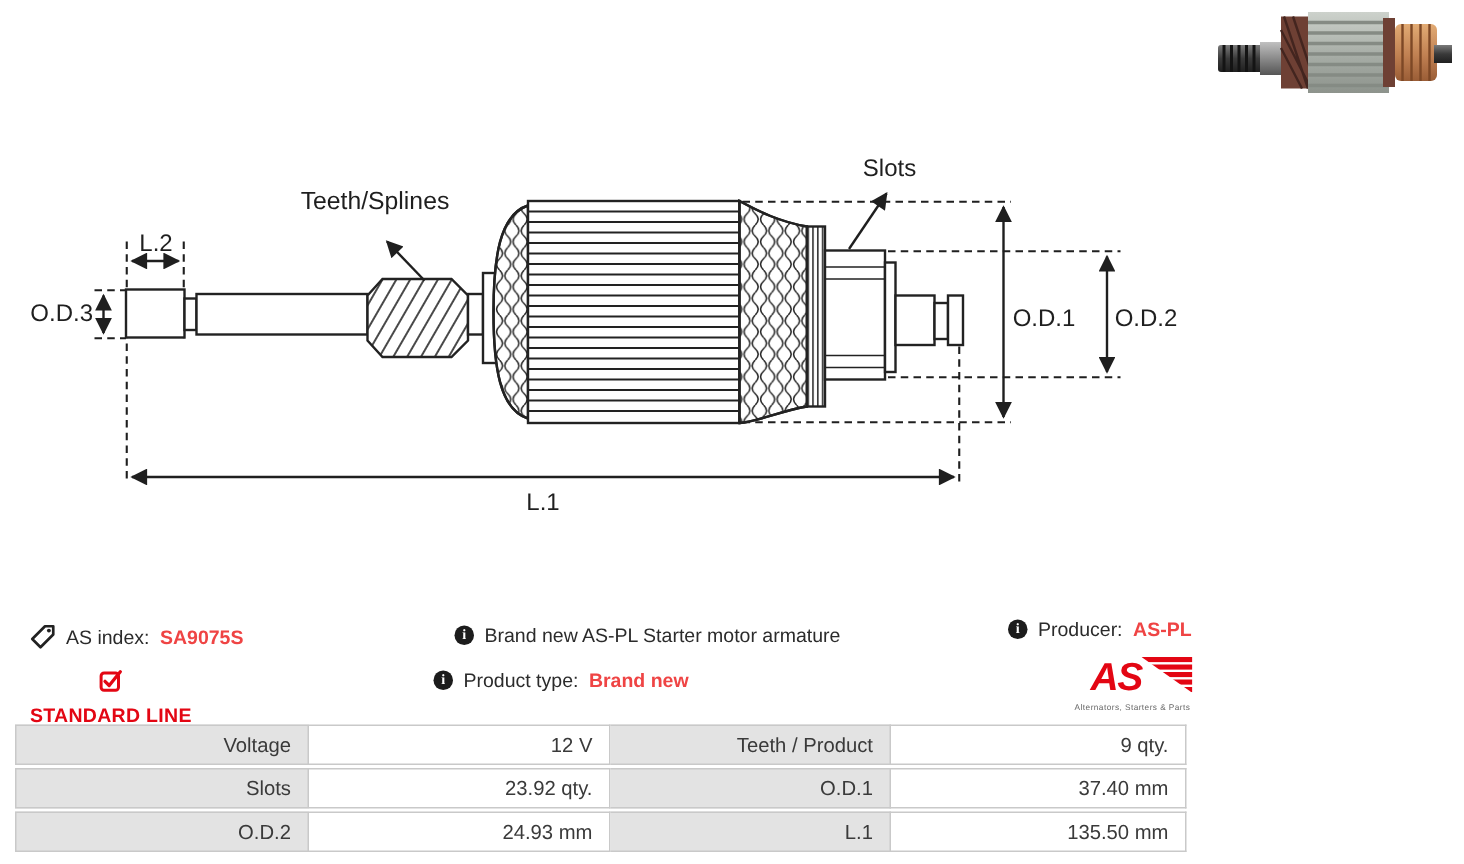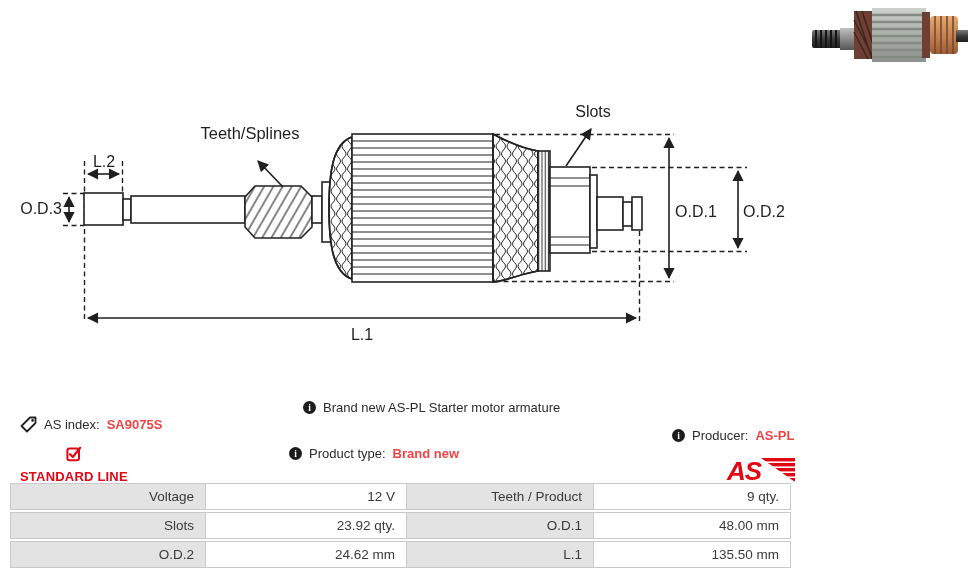--- a/index.html
+++ b/index.html
@@ -7,21 +7,21 @@
         font-family:"Liberation Sans",sans-serif;color:#2b2b2b;}
   svg text{font-family:"Liberation Sans",sans-serif;}
   .diagram{position:absolute;left:0;top:0;}
   .irow{position:absolute;display:flex;align-items:center;gap:7px;font-size:13px;white-space:nowrap;text-align:center;}
   .b{font-weight:700;color:#ef4444;}
   .red{color:#e30613;font-weight:700;letter-spacing:.2px;}
   .info-dot{width:13px;height:13px;border-radius:50%;background:#1c1c1c;color:#fff;
             display:inline-flex;align-items:center;justify-content:center;
             font:700 9.5px "Liberation Serif",serif;flex:0 0 auto;}
   .info-dot::after{content:"i";}
-  .logo-wrap{position:absolute;left:705px;top:456px;width:100px;}
+  .logo-wrap{position:absolute;left:705px;top:436px;width:100px;text-align:center;}
   .logo-tagline{font-size:5.5px;color:#666;letter-spacing:.3px;margin-top:0px;}
   table.specs{position:absolute;left:10px;top:481px;border-collapse:separate;border-spacing:0 2px;
               font-size:13.5px;color:#3a3a3a;table-layout:fixed;}
   .specs td{border:1px solid #c9c9c9;border-left:none;height:25px;text-align:right;
             padding:0 11px 0 4px;background:#fff;overflow:hidden;}
   .specs td:first-child{border-left:1px solid #c9c9c9;}
   .specs td.lab{background:#e3e3e3;}
 </style>
 </head>
 <body>
@@ -158,32 +158,32 @@
   </div>
 
   <div class="irow" style="left:20px;top:446px;flex-direction:column;">
     <svg width="16" height="16" viewBox="0 0 16 16">
       <rect x="1.4" y="2.6" width="11.6" height="11.6" rx="2" fill="none" stroke="#e30613" stroke-width="2"></rect>
       <path d="M4,8.2 L6.8,11 L14.2,1.8" fill="none" stroke="#e30613" stroke-width="2.2" stroke-linecap="round" stroke-linejoin="round"></path>
     </svg>
     <span class="red">STANDARD LINE</span>
   </div>
 
-  <div class="irow" style="left:303px;top:400px;">
+  <div class="irow" style="left:303px;top:416px;">
     <span class="info-dot"></span>
     <span>Brand new AS-PL Starter motor armature</span>
   </div>
 
   <div class="irow" style="left:289px;top:446px;">
     <span class="info-dot"></span>
     <span>Product type:</span>
     <span class="b">Brand new</span>
   </div>
 
-  <div class="irow" style="left:672px;top:428px;">
+  <div class="irow" style="left:672px;top:412px;">
     <span class="info-dot"></span>
     <span>Producer:</span>
     <span class="b">AS-PL</span>
   </div>
 
   <div class="logo-wrap">
     <svg width="100" height="28" viewBox="0 0 100 28">
       <defs>
         <clipPath id="flagclip">
             <polygon points="56,2 90,2 90,26"></polygon>
@@ -212,24 +212,24 @@
         <tr>
       <td class="lab">Voltage</td>
       <td>12 V</td>
       <td class="lab">Teeth / Product</td>
       <td>9 qty.</td>
     </tr>
     <tr>
       <td class="lab">Slots</td>
       <td>23.92 qty.</td>
       <td class="lab">O.D.1</td>
-      <td>48.00 mm</td>
+      <td>37.40 mm</td>
     </tr>
     <tr>
       <td class="lab">O.D.2</td>
-      <td>24.62 mm</td>
+      <td>24.93 mm</td>
       <td class="lab">L.1</td>
       <td>135.50 mm</td>
     </tr>
   </tbody>
     </table>
 
 </div>
 
 </body></html>

